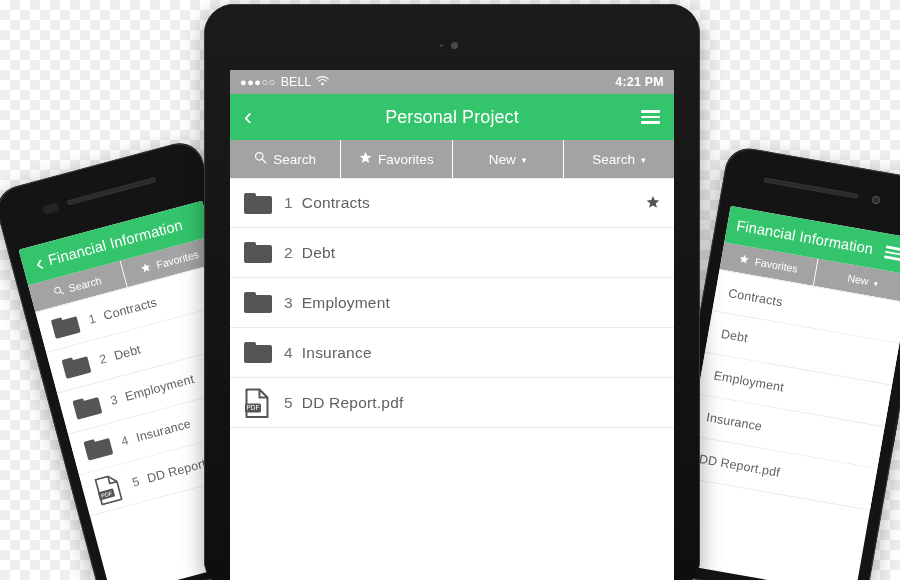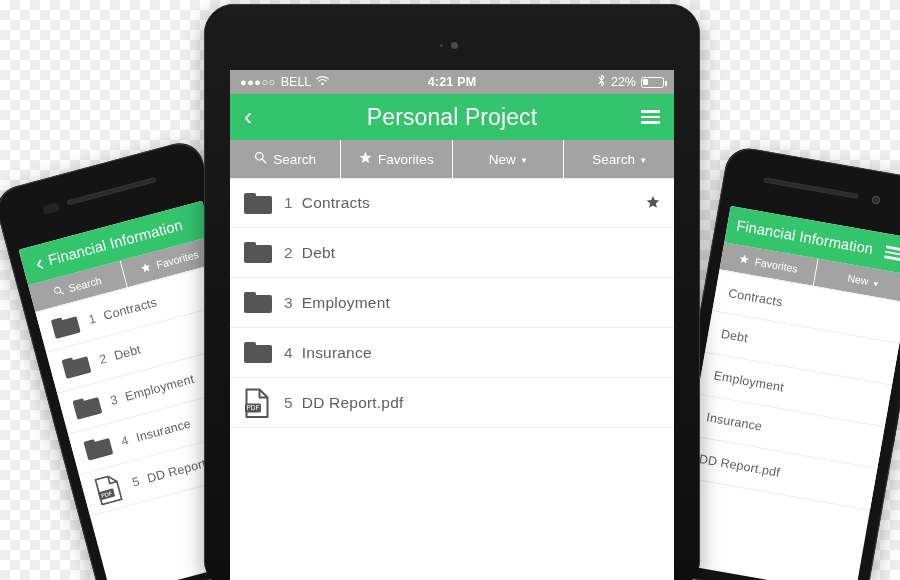--- a/index.html
+++ b/index.html
@@ -70,21 +70,21 @@
     background: #34c46c;
     height: 46px;
     display: flex; align-items: center;
     color: #ffffff;
     padding: 0 14px;
     position: relative;
   }
   .nav-back { font-size: 24px; line-height: 1; font-weight: 300; }
   .nav-title {
     position: absolute; left: 0; right: 0; text-align: center;
-    font-size: 23px; font-weight: 400; letter-spacing: .1px;
+    font-size: 18px; font-weight: 400; letter-spacing: .1px;
     pointer-events: none;
   }
   .nav-burger { margin-left: auto; display: flex; flex-direction: column; gap: 3px; z-index: 2; }
   .nav-burger i { display: block; width: 19px; height: 2.4px; background: #ffffff; border-radius: 1px; }
 
   .tabbar {
     background: #a3a3a3;
     height: 38px;
     display: flex;
     color: #ffffff;
@@ -353,31 +353,20 @@
         <span>BELL</span>
         <span>
           <svg width="13" height="10" viewBox="0 0 16 12">
               <path d="M1 3.4 A10.5 10.5 0 0 1 15 3.4" fill="none" stroke="#fff" stroke-width="1.5" stroke-linecap="round"></path>
               <path d="M3.6 6.1 A6.6 6.6 0 0 1 12.4 6.1" fill="none" stroke="#fff" stroke-width="1.5" stroke-linecap="round"></path>
               <circle cx="8" cy="9.6" r="1.5" fill="#fff"></circle>
             </svg>
         </span>
       </div>
       <div class="sb-center">4:21 PM</div>
-      <div class="sb-right">
-        <span>
-          <svg width="9" height="13" viewBox="0 0 10 16">
-              <path d="M2 4 L8 12 L5 14.5 L5 1.5 L8 4 L2 12" fill="none" stroke="#fff" stroke-width="1.3" stroke-linejoin="round" stroke-linecap="round"></path>
-            </svg>
-        </span>
-        <span>22%</span>
-        <span class="battery">
-            <span class="lvl"></span>
-          </span>
-      </div>
     </div>
 
     <div class="navbar">
       <div class="nav-back">‹</div>
       <div class="nav-title">Personal Project</div>
       <div class="nav-burger">
           <i></i>
           <i></i>
           <i></i>
         </div>

